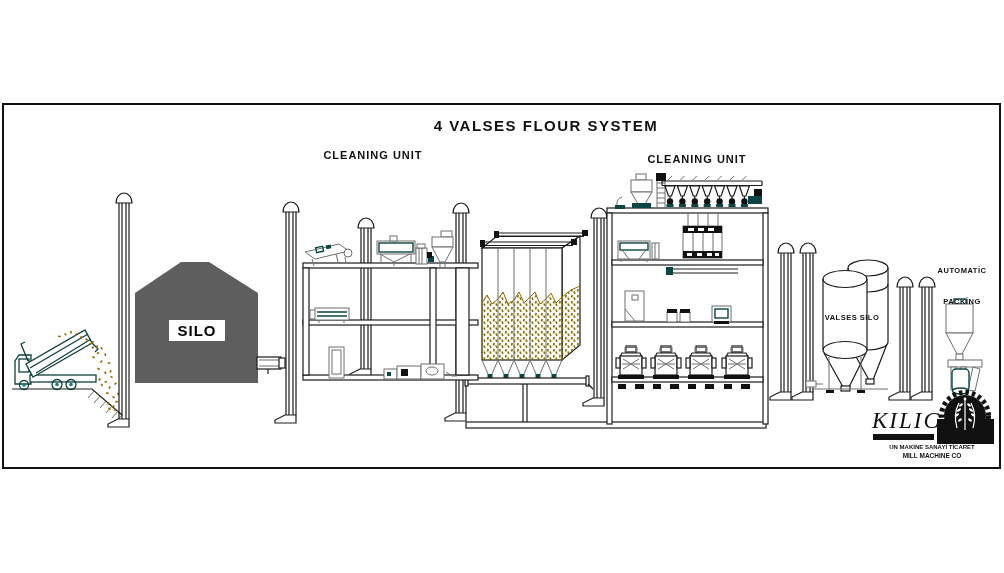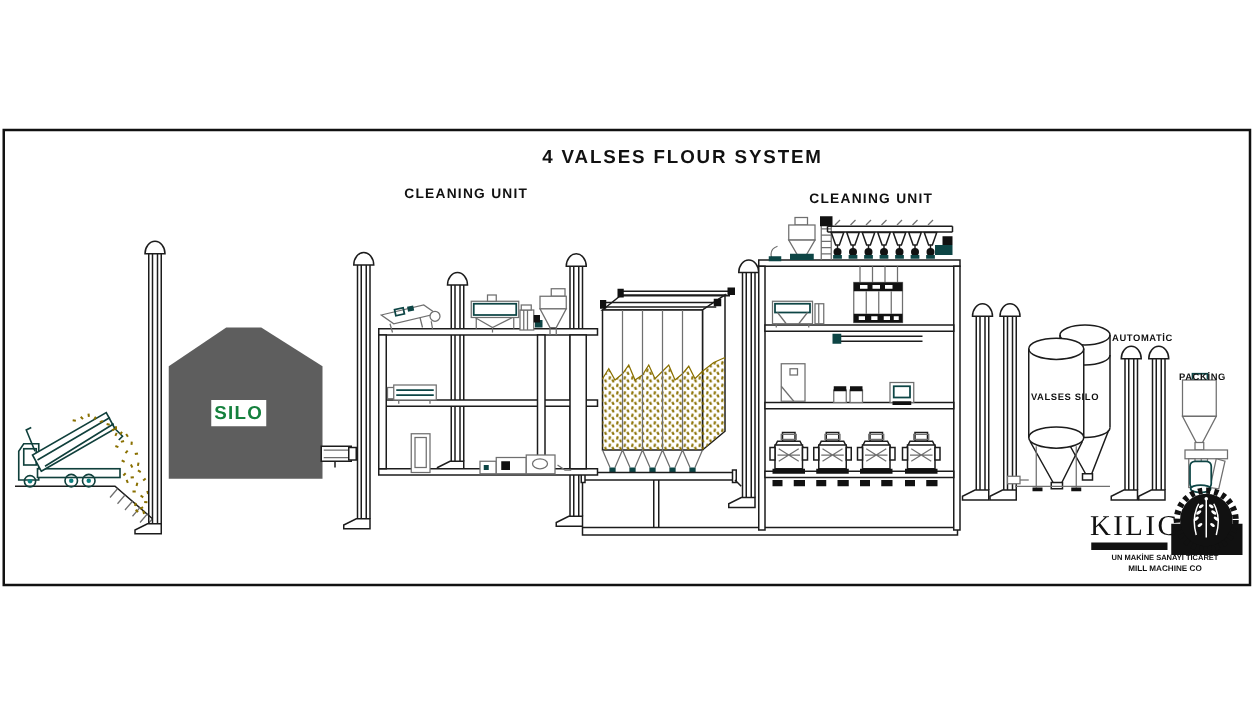--- a/index.html
+++ b/index.html
@@ -16,27 +16,27 @@
   .fblack{fill:#111;stroke:none;}
   .fteal{fill:#0d4545;stroke:none;}
   .grainfill{fill:url(#grainpat);stroke:none;}
   .graintop{fill:none;stroke:#8a7000;stroke-width:1;}
   .wht{stroke:#fff;stroke-width:1.2;fill:none;}
   
   .lbl{position:absolute;color:#111;font-weight:bold;white-space:nowrap;text-align:center;}
   #title{left:396px;top:117px;width:300px;font-size:15px;letter-spacing:1.5px;}
   #cleaning{left:298px;top:149px;width:150px;font-size:11px;letter-spacing:1px;}
   #granding{left:621px;top:153px;width:152px;font-size:11px;letter-spacing:1px;}
-  #silo-label{left:169px;top:320px;width:44px;height:21px;background:#fff;color:#15803d;
+  #silo-label{left:169px;top:320px;width:56px;height:21px;background:#fff;color:#000000;
               font-size:15px;line-height:21px;letter-spacing:1px;}
   #floursilo{left:812px;top:313px;width:80px;font-size:7.5px;letter-spacing:0.5px;}
-  #autol1{left:874px;top:266px;width:80px;font-size:7.5px;letter-spacing:0.5px;}
+  #autol1{left:922px;top:266px;width:80px;font-size:7.5px;letter-spacing:0.5px;}
   #autol2{left:922px;top:297px;width:80px;font-size:7.5px;letter-spacing:0.5px;}
   #kilic{left:872px;top:408px;width:64px;font-size:23px;font-family:"Liberation Serif",serif;
-         font-weight:normal;letter-spacing:2px;}
+         font-weight:normal;letter-spacing:2px;font-style:italic;}
   #kl1{left:870px;top:444px;width:124px;font-size:6px;}
   #kl2{left:870px;top:452px;width:124px;font-size:6.5px;}
 </style>
 </head>
 <body>
 
 <div class="canvas">
 
 <svg width="1004" height="573" viewBox="0 0 1004 573">
   <defs>

